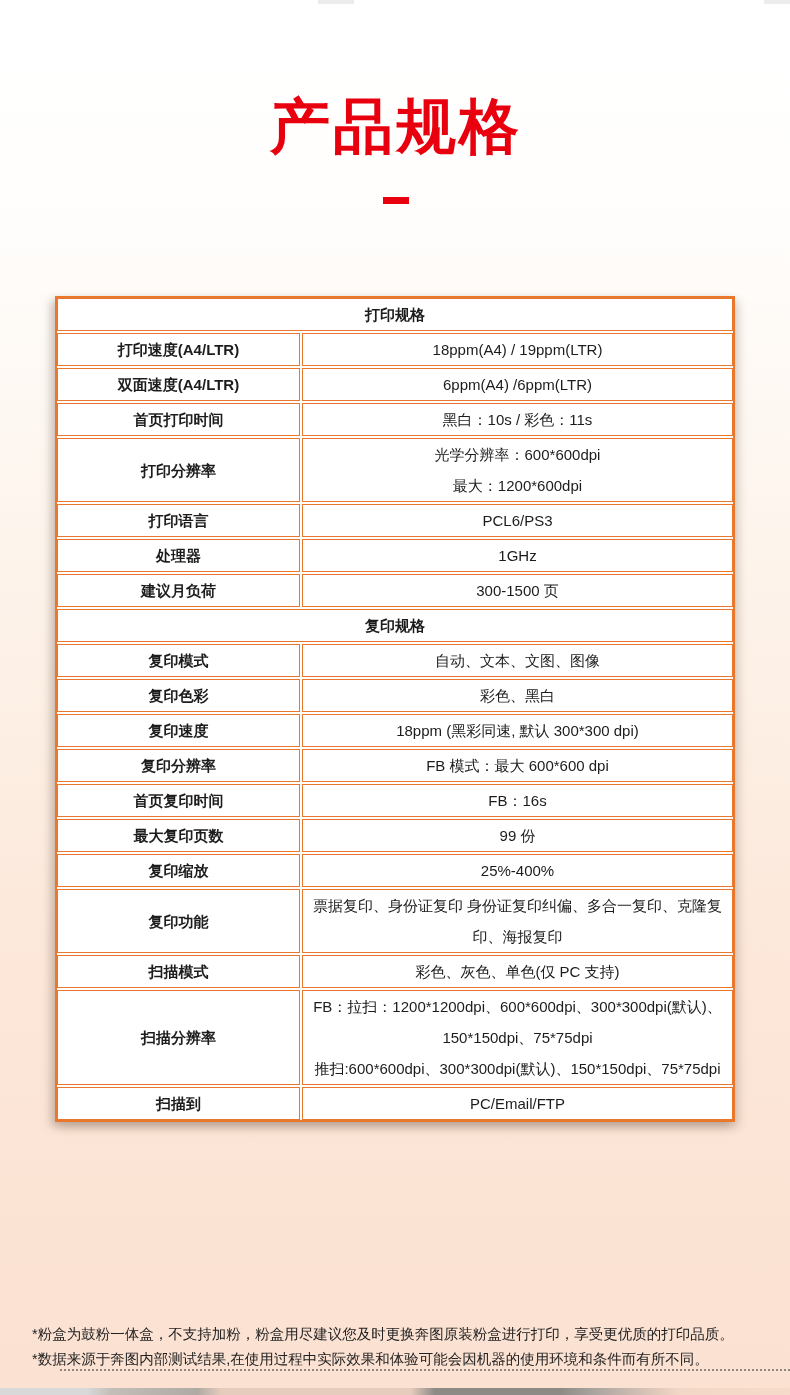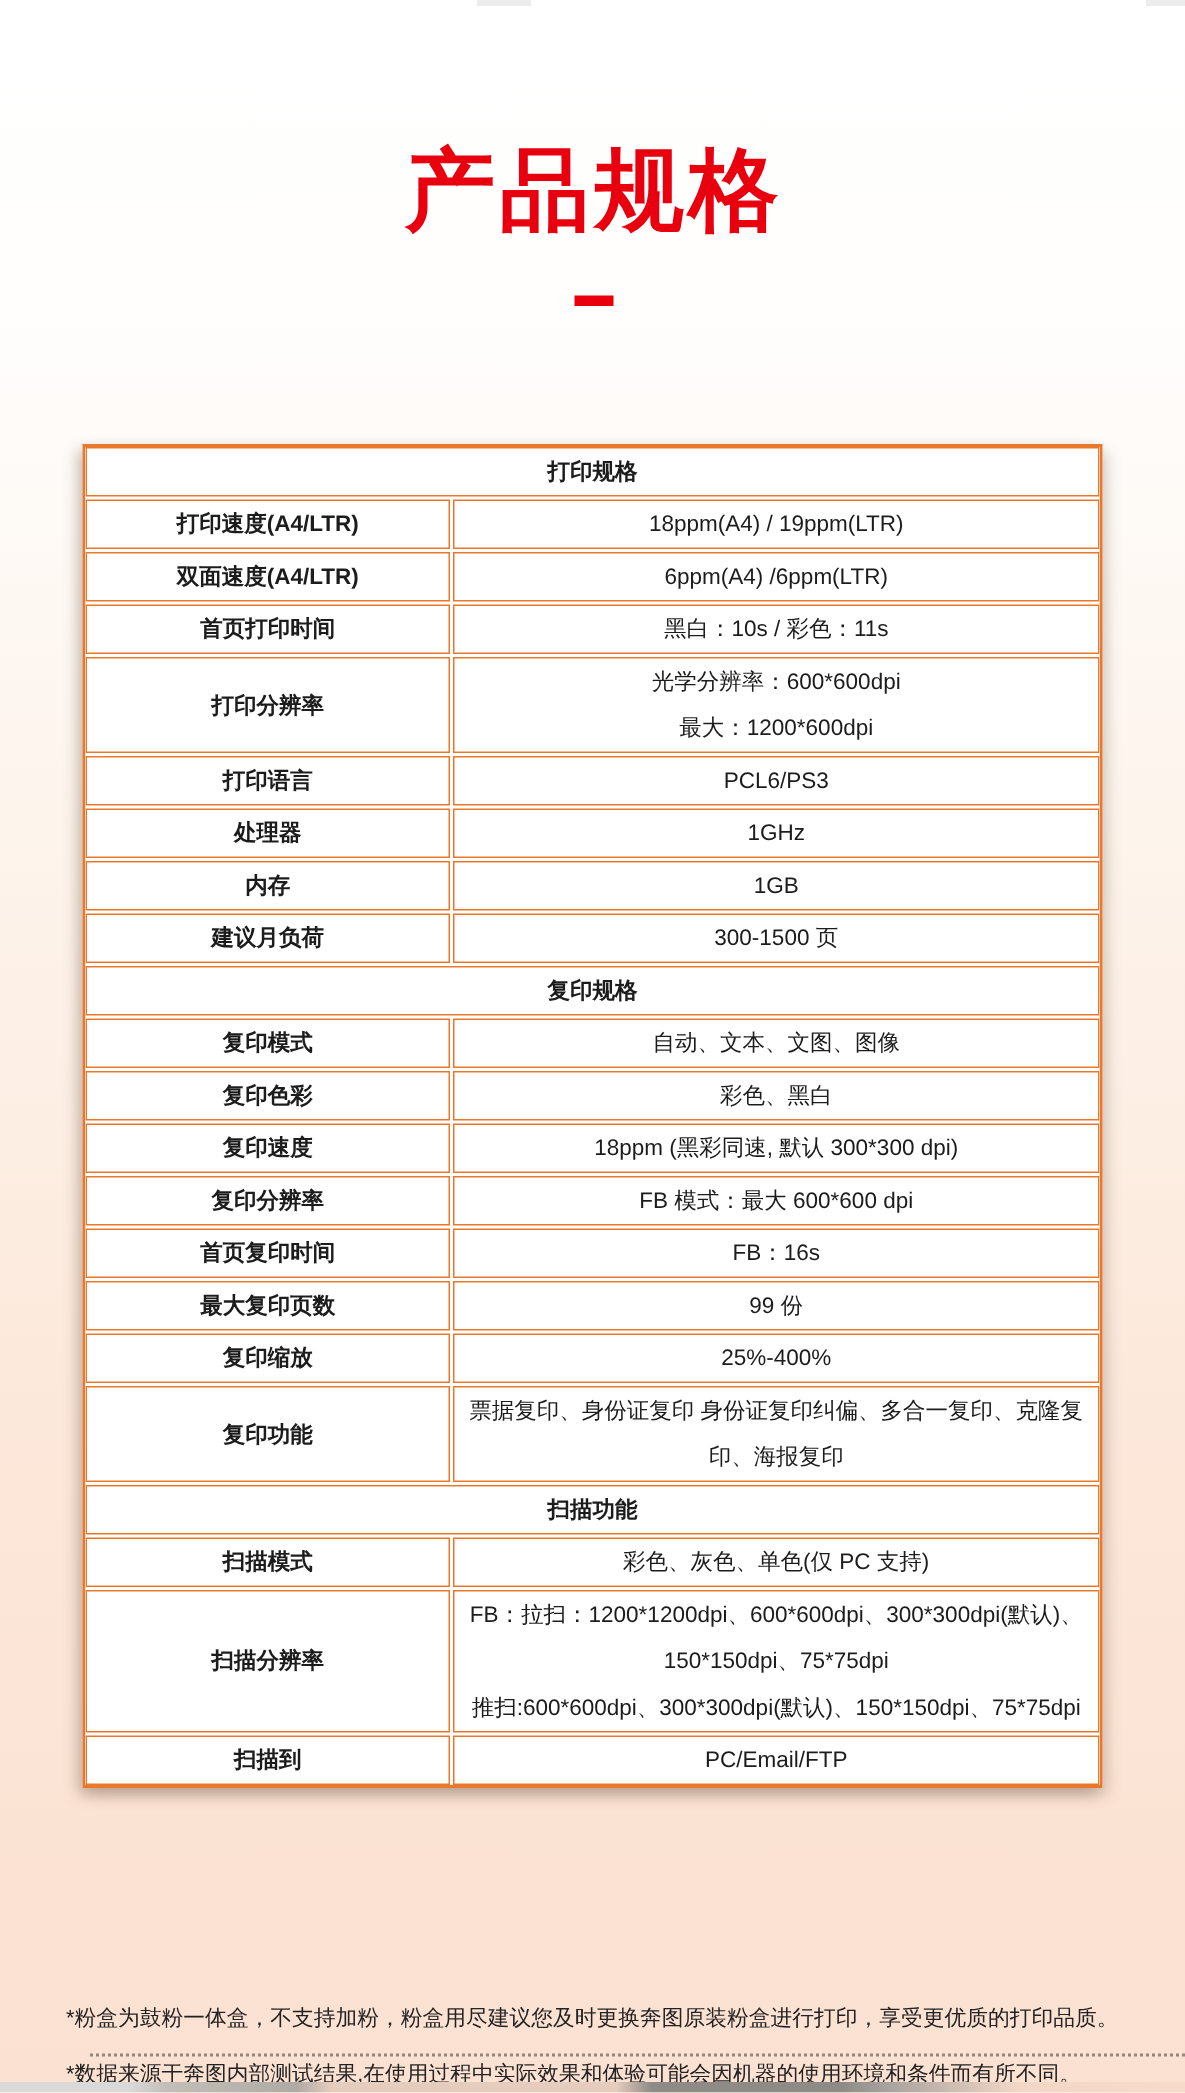--- a/index.html
+++ b/index.html
@@ -53,21 +53,21 @@
   }
   td.section-header{font-weight:bold;font-size:16px;}
   td.label-cell{font-weight:600;font-size:15.5px;margin-top:39px;}
   td.value-cell{white-space:pre-line;}
   td.tint{background:var(--tint,#fbdfcc);}
 
   .footnotes{
     position:absolute;left:32px;top:1322px;width:748px;
     font-size:14.5px;line-height:25px;color:#222222;
   }
-  .footnotes p{margin:12px;}
+  .footnotes p{margin:0;}
 
   .dotted-line{
     position:absolute;left:60px;right:0;top:1369px;height:0;
     border-top:2px dotted rgba(60,60,60,.55);
   }
   .bottom-strip{
     position:absolute;left:0;bottom:0;width:100%;height:7px;
     background:linear-gradient(90deg,
       #d9d9d9 0%,#d9d9d9 11%,#c4beb8 14%,#b0aaa4 25%,
       #e5ccbd 28%,#e5ccbd 52%,#8e8b87 55%,#8e8b87 71%,
@@ -114,24 +114,20 @@
           </tr>
           <tr>
             <td class="label-cell tint">打印语言</td>
             <td class="value-cell tint">PCL6/PS3</td>
           </tr>
           <tr>
             <td class="label-cell">处理器</td>
             <td class="value-cell">1GHz</td>
           </tr>
           <tr>
-            <td class="label-cell tint">内存</td>
-            <td class="value-cell tint">1GB</td>
-          </tr>
-          <tr>
             <td class="label-cell">建议月负荷</td>
             <td class="value-cell">300-1500 页</td>
           </tr>
           <tr>
             <td colspan="2" class="section-header">复印规格</td>
           </tr>
           <tr>
             <td class="label-cell tint">复印模式</td>
             <td class="value-cell tint">自动、文本、文图、图像</td>
           </tr>
@@ -157,23 +153,20 @@
           </tr>
           <tr>
             <td class="label-cell tint">复印缩放</td>
             <td class="value-cell tint">25%-400%</td>
           </tr>
           <tr>
             <td class="label-cell">复印功能</td>
             <td class="value-cell">票据复印、身份证复印 身份证复印纠偏、多合一复印、克隆复印、海报复印</td>
           </tr>
           <tr>
-            <td colspan="2" class="section-header">扫描功能</td>
-          </tr>
-          <tr>
             <td class="label-cell">扫描模式</td>
             <td class="value-cell">彩色、灰色、单色(仅 PC 支持)</td>
           </tr>
           <tr>
             <td class="label-cell tint">扫描分辨率</td>
             <td class="value-cell tint">FB：拉扫：1200*1200dpi、600*600dpi、300*300dpi(默认)、150*150dpi、75*75dpi
 推扫:600*600dpi、300*300dpi(默认)、150*150dpi、75*75dpi</td>
           </tr>
           <tr>
             <td class="label-cell">扫描到</td>

